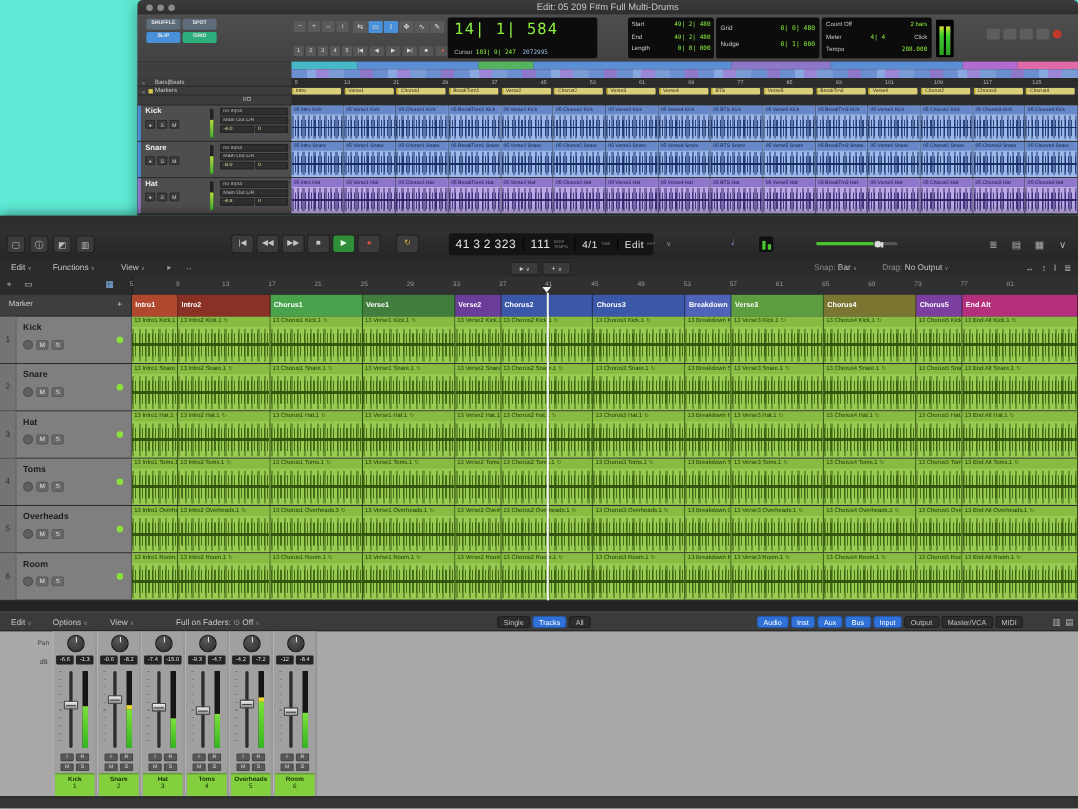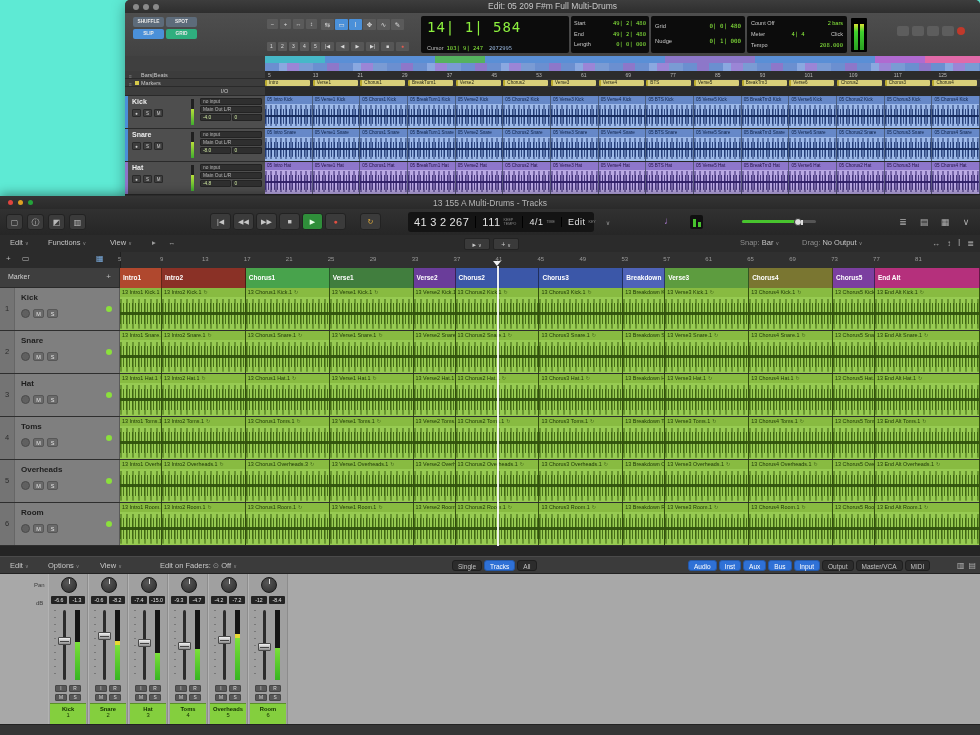--- a/index.html
+++ b/index.html
@@ -22,21 +22,21 @@
   .pt-preset{width:9px;height:9px;background:#5a5a5a;border-radius:1px;font-size:5px;color:#ddd;text-align:center;line-height:9px;}
   #pt-zoomcluster{position:absolute;left:142px;top:6px;display:flex;gap:2px;}
   .pt-zbtn{width:11px;height:10px;background:#5a5a5a;border-radius:1px;font-size:6px;color:#ddd;text-align:center;line-height:10px;}
   #pt-tools{position:absolute;left:196px;top:6px;display:flex;gap:1px;}
   .pt-tool{width:13px;height:11px;background:#5a5a5a;border-radius:1px;font-size:6.5px;color:#e0e0e0;text-align:center;line-height:11px;}
   .pt-tool.on{background:#4a90d9;}
   #pt-minitrans{position:absolute;left:196px;top:29px;display:flex;gap:2px;}
   .pt-tbtn{width:13px;height:9px;background:#565656;border-radius:1px;font-size:5px;color:#d8d8d8;text-align:center;line-height:9px;}
   .pt-tbtn.rec{color:#e05b50;}
   .pt-lcd{background:#0c0c0c;border-radius:2px;color:#86e63c;}
-  .pt-counter{position:absolute;left:296px;top:3px;width:148px;height:37px;}
+  .pt-counter{position:absolute;left:282px;top:3px;width:136px;height:37px;}
   .pt-countmain{position:absolute;left:6px;top:3px;font-size:14px;letter-spacing:1px;color:#8cf03e;}
   .pt-cursorrow{position:absolute;left:6px;bottom:2px;font-size:5.5px;color:#bdbdbd;}
   .pt-cursorrow b{color:#8cf03e;font-weight:normal;margin-left:3px;}
   .pt-cursorrow i{color:#9ab8e0;font-style:normal;margin-left:6px;}
   .pt-sel{position:absolute;left:446px;top:3px;width:78px;height:37px;padding:2px 3px;box-sizing:border-box;}
   .pt-selrow{display:flex;justify-content:space-between;font-size:5.5px;color:#c9c9c9;line-height:10.5px;}
   .pt-selrow b{color:#8cf03e;font-weight:normal;}
   .pt-gn{position:absolute;left:526px;top:3px;width:94px;height:37px;padding:3px 4px;box-sizing:border-box;}
   .pt-gnrow{display:flex;justify-content:space-between;font-size:5.8px;color:#c9c9c9;line-height:15px;}
   .pt-gnrow b{color:#8cf03e;font-weight:normal;}
@@ -635,47 +635,41 @@
             <div class="ptregion purple">
               <div class="ptreghead">05 Chorus4 Hat</div>
               <div class="ptregwave wave-purple"></div>
             </div>
           </div>
         </div>
     </div>
   </section>
 
   <section id="lg-window">
-    <div class="lg-titlebar">
-      <span class="tl r"></span>
-      <span class="tl y"></span>
-      <span class="tl g"></span>
-      <div class="lg-title">13 155 A Multi-Drums - Tracks</div>
-    </div>
 
     <div class="lg-controlbar">
       <span class="lg-icobtn" style="left:6px">▢</span>
       <span class="lg-icobtn" style="left:27px">ⓘ</span>
       <span class="lg-icobtn" style="left:48px">◩</span>
       <span class="lg-icobtn" style="left:69px">▥</span>
       <div id="lg-transport">
           <div class="lg-trbtn">|◀</div>
           <div class="lg-trbtn">◀◀</div>
           <div class="lg-trbtn">▶▶</div>
           <div class="lg-trbtn">■</div>
           <div class="lg-trbtn play">▶</div>
           <div class="lg-trbtn rec">●</div>
           <div class="lg-trbtn cycle">↻</div>
         </div>
       <div class="lg-lcd">
         <div class="lcdseg">
           <span class="lcdnum">41</span>
           <span class="lcdnum">3</span>
           <span class="lcdnum">2</span>
-          <span class="lcdnum">267</span>
+          <span class="lcdnum">323</span>
         </div>
         <div class="lcdseg">
           <span class="lcdnum">111</span>
           <span class="lcdsub">
               <span>KEEP</span>
               <span>TEMPO</span>
             </span>
         </div>
         <div class="lcdseg">
           <span class="lcdnum" style="font-size:9px">4/1</span>
@@ -1346,21 +1340,21 @@
         </div>
       <div id="lg-playhead"></div>
     </div>
 
     <div class="lg-gap"></div>
 
     <div class="lg-mixbar">
       <span class="mixmenu" style="left:10px"><span>Edit</span><i>∨</i></span>
       <span class="mixmenu" style="left:48px"><span>Options</span><i>∨</i></span>
       <span class="mixmenu" style="left:100px"><span>View</span><i>∨</i></span>
-      <span class="mix-sends"><span>Edit on Faders:</span><span class="pw">⊙</span><span>Off</span> <i>∨</i></span>
+      <span class="mix-sends"><span>Full on Faders:</span><span class="pw">⊙</span><span>Off</span> <i>∨</i></span>
       <div id="mix-viewbtns">
           <div class="pill">Single</div>
           <div class="pill on">Tracks</div>
           <div class="pill">All</div>
         </div>
       <div id="mix-filters">
           <div class="pill on">Audio</div>
           <div class="pill on">Inst</div>
           <div class="pill on">Aux</div>
           <div class="pill on">Bus</div>

